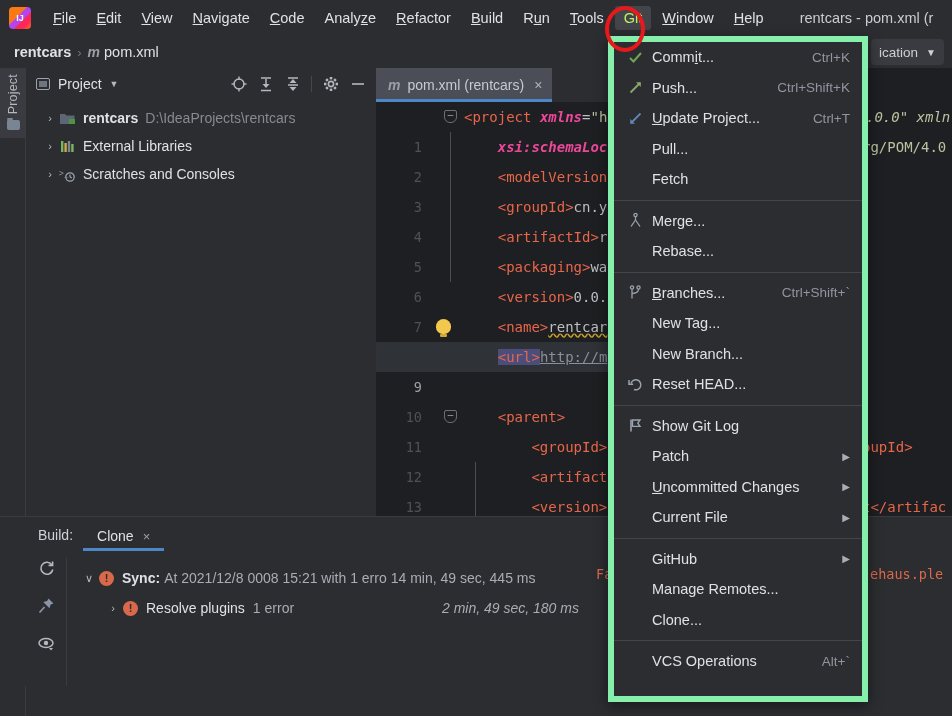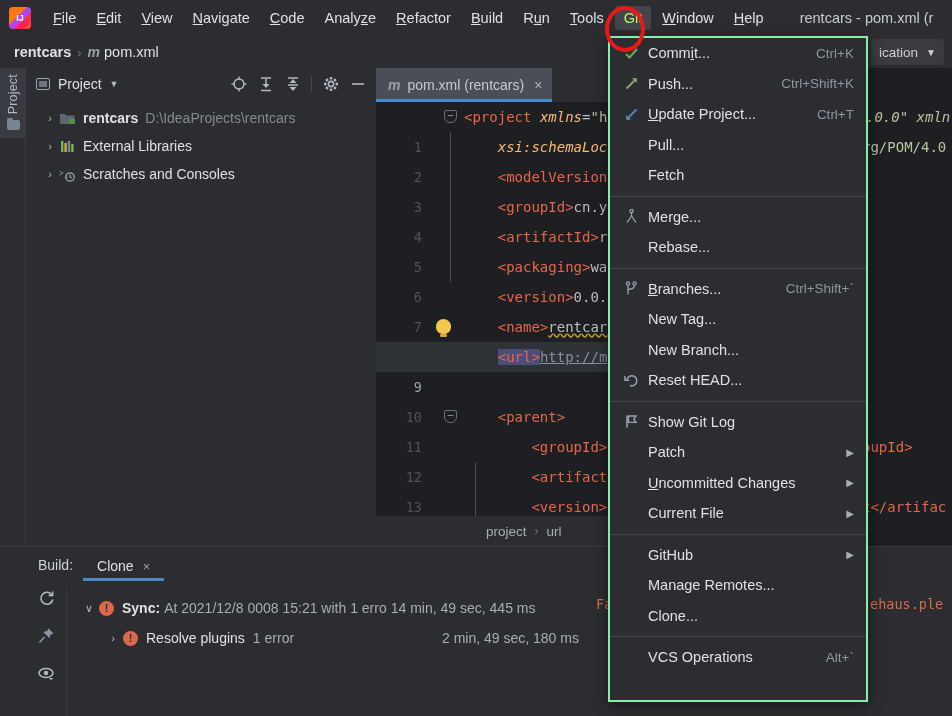--- a/index.html
+++ b/index.html
@@ -132,38 +132,38 @@
     border-radius:2px;
   }
   .fold.sq { border-radius: 2px 2px 6px 6px; }
   .foldline { position:absolute; left:74px; top:0; width:1px; height:100%; background:#4a4d53; }
   .bulb {
     position:absolute; left:60px; top:7px; width:15px; height:15px;
     background:#f2c94c; border-radius:50% 50% 45% 45%;
   }
   .bulb::after{content:"";position:absolute;left:4px;bottom:-3px;width:7px;height:3px;background:#cfa93b;border-radius:1px;}
   .tag { color: #e8664a; }
-  .attr { color: #fdba74; }
+  .attr { color: #ec4899; font-weight: bold; }
   .val { color: #b9c3a0; }
   .txt { color: #bcbec4; }
   .sel-tok { background: #4b4d7a; }
   .link { color: #8a8f99; text-decoration: underline; }
   .squiggle { text-decoration: underline wavy #c9a227; text-decoration-skip-ink: none;}
   .cursorbar { position:absolute; left:88px; width:275px; height:7px; background:#3574a5; }
 
   .breadcrumbs {
     position: absolute; left: 0; bottom: 0; width: 100%; height: 30px;
     background: #2b2d30; display: flex; align-items: center; padding-left: 110px;
     font-size: 13.5px; color: #a9adb4;
   }
   .bc-sep { margin: 0 8px; color: #6f737a; font-size: 12px;}
 
   
   .buildpanel {
-    position: absolute; left: 0; top: 546px; width: 952px; height: 170px;
+    position: absolute; left: 0; top: 516px; width: 952px; height: 170px;
     background: #2b2d30; border-top: 1px solid #393b40;
   }
   .build-head { height: 34px; display:flex; align-items: flex-end; padding-left: 38px; }
   .build-label { font-size: 14px; color:#cfd2d7; padding-bottom: 8px; margin-right: 10px;}
   .build-tab {
     display:flex; align-items:center; padding: 0 14px 7px 14px;
     font-size: 14px; color: #dfe1e5; position: relative;
   }
   .build-tab.active::after { content:""; position:absolute; left:0; right:0; bottom:0; height:3px; background:#4a88c7;}
   .build-tab .xclose { margin-left: 9px; color:#9ea2a9; font-size: 13px;}
@@ -175,21 +175,21 @@
   .err-ic { width:15px; height:15px; border-radius:50%; background:#d9694a; color:#2b2d30; font-size:11px; font-weight:bold;
             display:flex; align-items:center; justify-content:center; margin-right:8px; flex:none;}
   .b-strong { font-weight:bold; color:#dfe1e5;}
   .b-dim { color:#a9adb4; }
   .b-time2 { color:#a9adb4; position:absolute; left:400px;}
   .err-text { position:absolute; color:#d9694a; font-family:"DejaVu Sans Mono", monospace; font-size:13.5px; white-space:pre;}
 
   
   .gitmenu {
     position: absolute; left: 608px; top: 36px; width: 260px; height: 666px;
-    background: #2b2d30; border: 2px solid #86efac;
+    background: #2b2d30; border: 6px solid #86efac;
     box-shadow: 0 4px 14px rgba(0,0,0,.45);
   }
   .mi { height: 30.5px; display:flex; align-items:center; padding-left: 10px; font-size: 14.5px; color:#dfe1e5; position:relative;}
   .mi .mi-ic { width: 22px; display:flex; align-items:center; justify-content:center; flex:none; color:#9aa3b0;}
   .mi .mi-lbl { margin-left: 6px; white-space:nowrap;}
   .mi .mi-lbl .mn { text-decoration: underline; }
   .mi .mi-key { margin-left: auto; padding-right: 12px; color:#9095a0; font-size: 13.5px;}
   .mi .mi-sub { margin-left: auto; padding-right: 12px; color:#a9adb4; font-size: 10px;}
   .msep { height:1px; background:#43454a; margin: 5px 0; }
 
@@ -481,21 +481,21 @@
         <span class="err-ic">!</span>
         <span class="b-strong">Sync:</span>
         <span class="b-dim" style="margin-left:4px">At 2021/12/8 0008 15:21 with 1 erro</span>
         <span class="b-dim" style="margin-left:4px">14 min, 49 sec, 445 ms</span>
       </div>
       <div class="brow" style="padding-left:36px;position:relative;">
         <span class="barrow">›</span>
         <span class="err-ic">!</span>
         <span>Resolve plugins</span>
         <span class="b-dim" style="margin-left:8px">1 error</span>
-        <span class="b-time2" style="left:375px;">2 min, 49 sec, 180 ms</span>
+        <span class="b-time2" style="left:375px;font-style:italic;">2 min, 49 sec, 180 ms</span>
       </div>
     </div>
 
     <div class="err-text" style="left:596px;top:49px;">Fa</div>
     <div class="err-text" style="left:870px;top:49px;">ehaus.ple</div>
   </div>
 
   <div class="gitmenu">
 
     <div class="mi">

